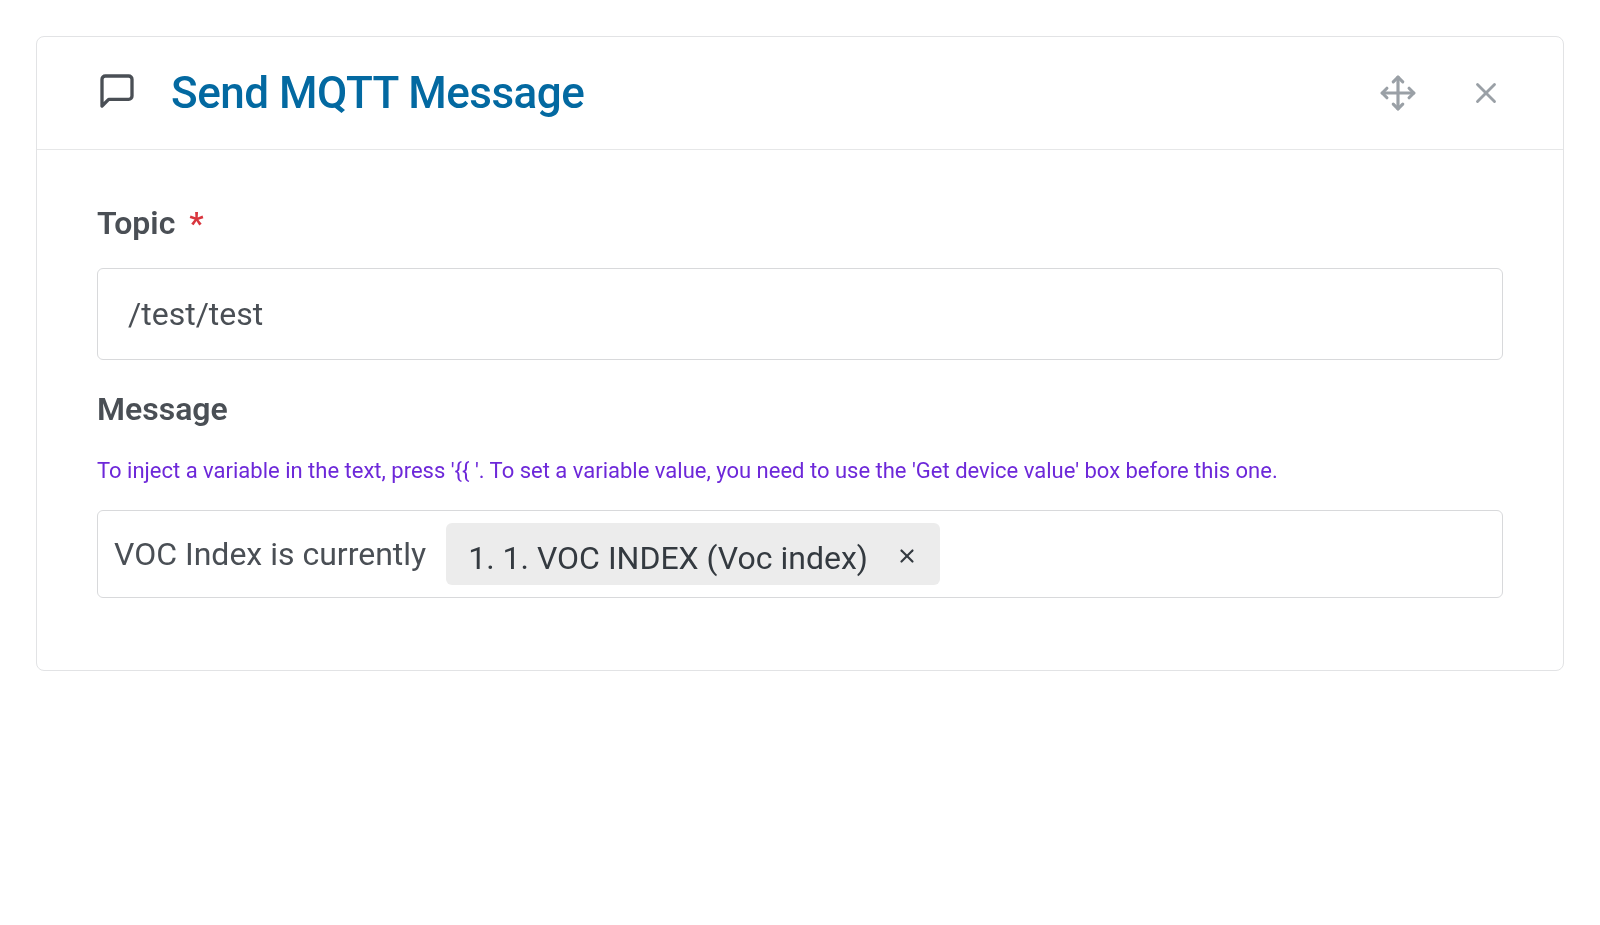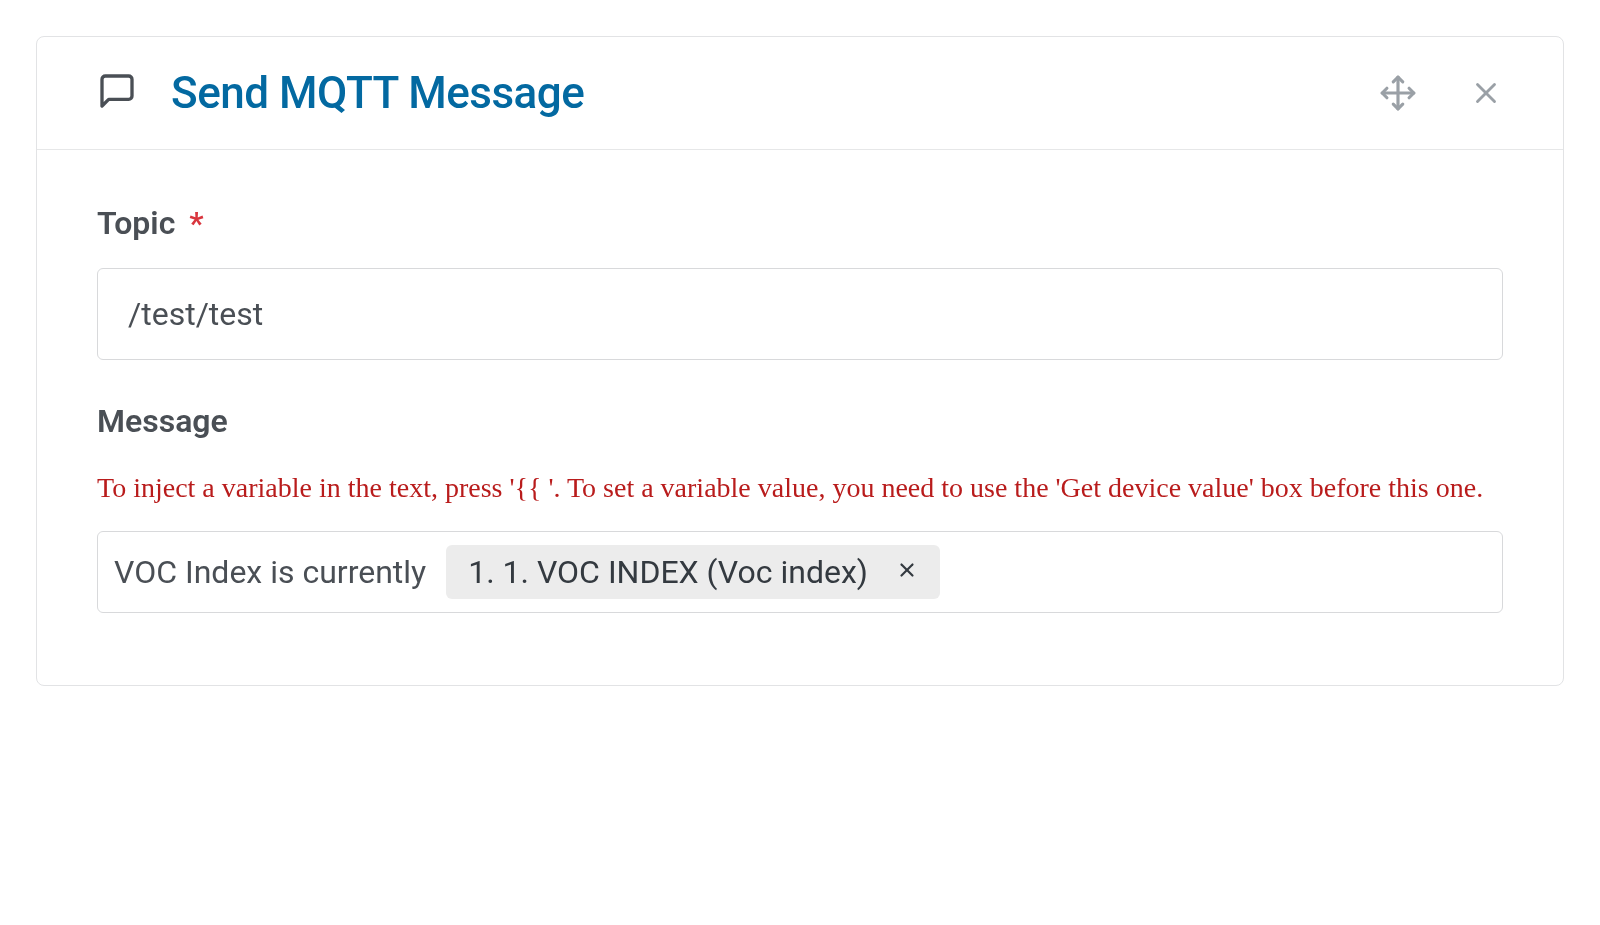--- a/index.html
+++ b/index.html
@@ -41,47 +41,46 @@
       color: #9aa0a6;
     }
     .header-actions .icon-btn {
       cursor: pointer;
       color: #9aa0a6;
       display: inline-flex;
     }
     .card-body {
       padding: 54px 60px 60px 60px;
     }
-    .field { margin-bottom: 42px; }
+    .field { margin-bottom: 30px; }
     .field:last-child { margin-bottom: 12px; }
     .label {
       font-size: 32px;
       font-weight: 600;
       color: #4a4f55;
       margin-bottom: 26px;
     }
     .required { color: #d9363e; margin-left: 6px; }
     .input {
       width: 100%;
       height: 92px;
       border: 1px solid #d8d9db;
       border-radius: 6px;
       padding: 0 30px;
       font-size: 32px;
       color: #4a4f55;
       background: #fff;
       font-family: inherit;
     }
     .help-text {
-      font-size: 28px;
+      font-size: 22px;
       line-height: 1.55;
-      color: #b91c1c;
+      color: #6d28d9;
       margin-bottom: 22px;
       font-weight: 400;
-      font-family: Liberation Serif, serif;
     }
     .message-box {
       width: 100%;
       min-height: 82px;
       border: 1px solid #d8d9db;
       border-radius: 6px;
       padding: 12px 14px;
       display: flex;
       align-items: center;
       flex-wrap: wrap;
@@ -91,21 +90,21 @@
       cursor: text;
     }
     .message-text {
       padding-left: 2px;
     }
     .chip {
       display: inline-flex;
       align-items: center;
       background: #ececec;
       border-radius: 6px;
-      padding: 8px 18px 8px 22px;
+      padding: 16px 18px 8px 22px;
       font-size: 32px;
       color: #343a40;
       gap: 24px;
     }
     .chip .chip-close {
       cursor: pointer;
       font-size: 28px;
       line-height: 1;
       color: #343a40;
       padding: 2px 4px;

